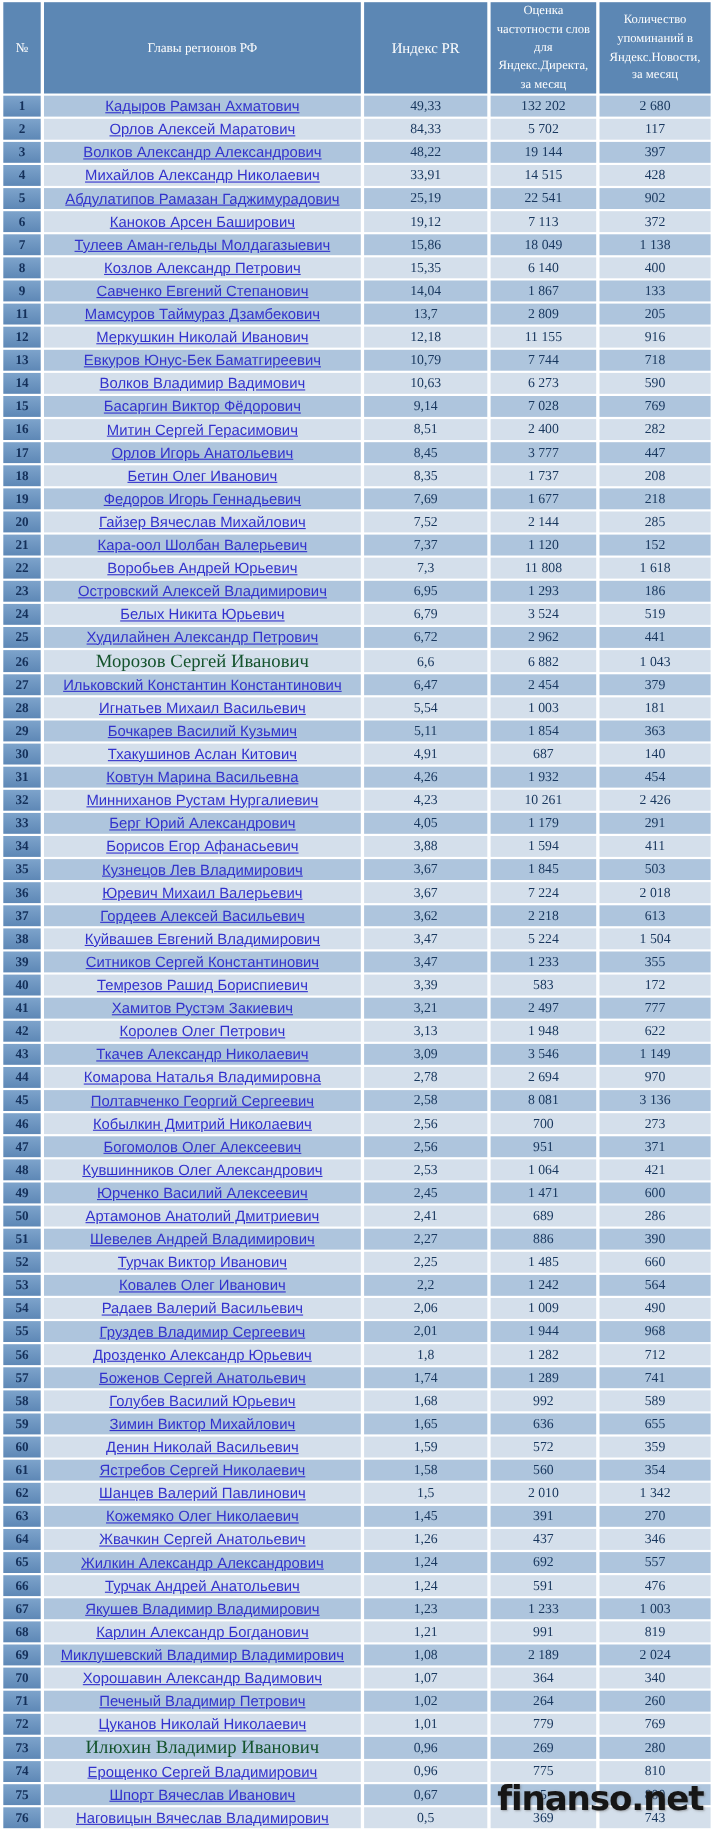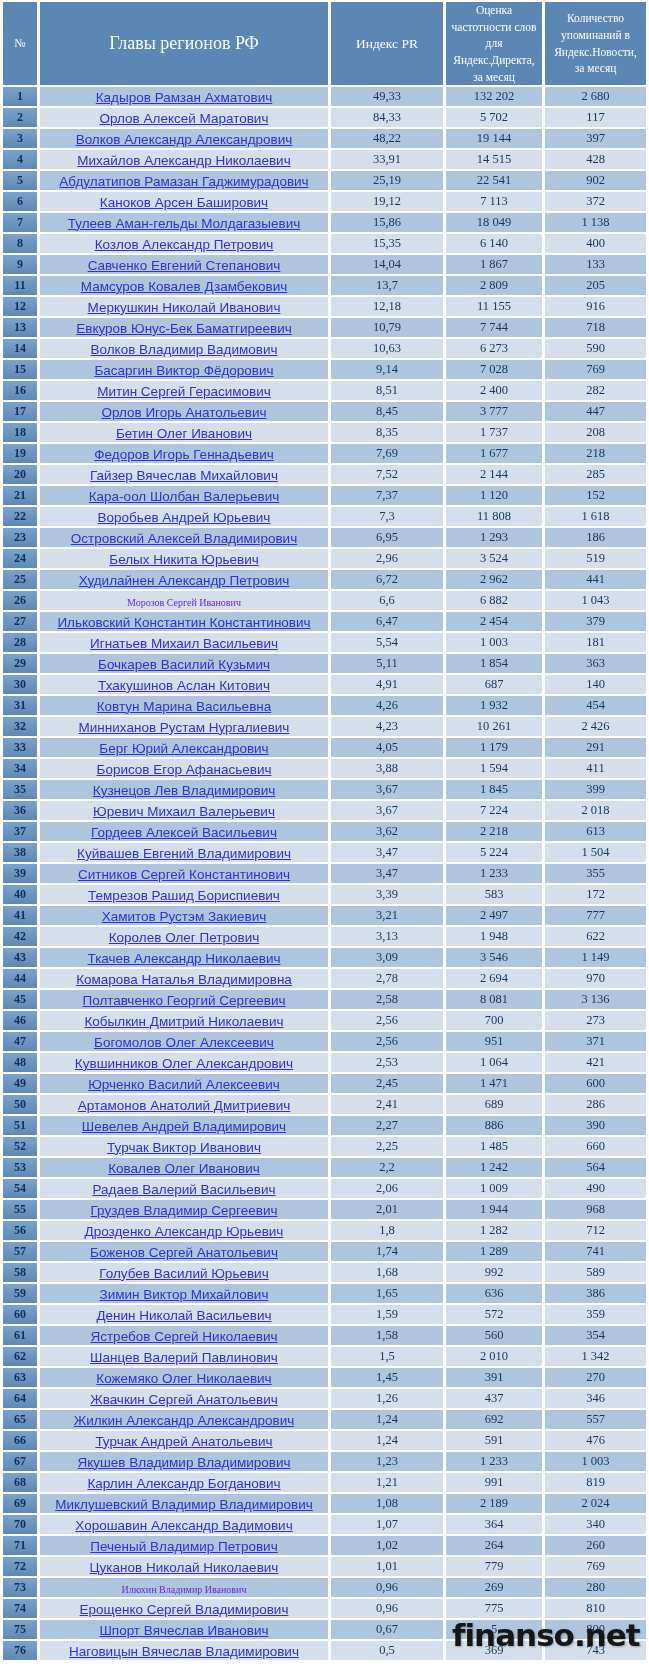--- a/index.html
+++ b/index.html
@@ -2,31 +2,31 @@
 <html><head>
 <meta charset="utf-8">
 <style>
   html,body{margin:0;padding:0}
   body{width:649px;background:#ffffff;font-family:"Liberation Sans",sans-serif}
   .wrap{position:relative;width:649px;overflow:hidden}
   table{border-collapse:separate;border-spacing:3px 2px;width:649px;table-layout:fixed}
   th{background:#5c87b4;color:#fdfdfd;font-family:"Liberation Serif",serif;font-weight:normal;
      vertical-align:middle;text-align:center;height:70px;padding:0 4px}
   .h-rank{font-size:12px}
-  .h-name{font-size:18px}
+  .h-name{font-size:12px}
   .h-pr{font-size:13.5px}
   .h-freq,.h-news{font-size:11.5px;line-height:1.45}
   td{height:19px;text-align:center;vertical-align:middle;overflow:hidden;white-space:nowrap;padding:0}
   td.rank{background:linear-gradient(180deg,#7da3cb,#5e88b6);color:#14305a;
           font-family:"Liberation Serif",serif;font-weight:bold;font-size:12px}
   tr.odd td.data{background:#aec5dd}
   tr.even td.data{background:#d4dfeb}
   td.val{color:#17365d;font-family:"Liberation Serif",serif;font-size:12.5px}
   td.name a{color:#3232cd;text-decoration:underline;font-size:13.5px}
-  td.name .plain{color:#6d28d9;font-family:"Liberation Serif",serif;font-size:10px}
+  td.name .plain{color:#14532d;font-family:"Liberation Serif",serif;font-size:17px}
   .watermark{position:absolute;left:452px;top:1620px;z-index:5;
              font-family:"DejaVu Sans",sans-serif;font-weight:bold;font-size:31px;
              color:#161616;letter-spacing:-1px;line-height:1;
              text-shadow:1px 1px 2px rgba(110,110,110,.55)}
 </style>
 </head>
 <body>
 
 <div class="wrap">
   <table>
@@ -105,21 +105,21 @@
         </tr>
         <tr class="odd">
           <td class="rank">9</td>
           <td class="name data"><a href="#">Савченко Евгений Степанович</a></td>
           <td class="val data">14,04</td>
           <td class="val data">1 867</td>
           <td class="val data">133</td>
         </tr>
         <tr class="odd">
           <td class="rank">11</td>
-          <td class="name data"><a href="#">Мамсуров Ковалев Дзамбекович</a></td>
+          <td class="name data"><a href="#">Мамсуров Таймураз Дзамбекович</a></td>
           <td class="val data">13,7</td>
           <td class="val data">2 809</td>
           <td class="val data">205</td>
         </tr>
         <tr class="even">
           <td class="rank">12</td>
           <td class="name data"><a href="#">Меркушкин Николай Иванович</a></td>
           <td class="val data">12,18</td>
           <td class="val data">11 155</td>
           <td class="val data">916</td>
@@ -197,21 +197,21 @@
         <tr class="odd">
           <td class="rank">23</td>
           <td class="name data"><a href="#">Островский Алексей Владимирович</a></td>
           <td class="val data">6,95</td>
           <td class="val data">1 293</td>
           <td class="val data">186</td>
         </tr>
         <tr class="even">
           <td class="rank">24</td>
           <td class="name data"><a href="#">Белых Никита Юрьевич</a></td>
-          <td class="val data">2,96</td>
+          <td class="val data">6,79</td>
           <td class="val data">3 524</td>
           <td class="val data">519</td>
         </tr>
         <tr class="odd">
           <td class="rank">25</td>
           <td class="name data"><a href="#">Худилайнен Александр Петрович</a></td>
           <td class="val data">6,72</td>
           <td class="val data">2 962</td>
           <td class="val data">441</td>
         </tr>
@@ -276,21 +276,21 @@
           <td class="name data"><a href="#">Борисов Егор Афанасьевич</a></td>
           <td class="val data">3,88</td>
           <td class="val data">1 594</td>
           <td class="val data">411</td>
         </tr>
         <tr class="odd">
           <td class="rank">35</td>
           <td class="name data"><a href="#">Кузнецов Лев Владимирович</a></td>
           <td class="val data">3,67</td>
           <td class="val data">1 845</td>
-          <td class="val data">399</td>
+          <td class="val data">503</td>
         </tr>
         <tr class="even">
           <td class="rank">36</td>
           <td class="name data"><a href="#">Юревич Михаил Валерьевич</a></td>
           <td class="val data">3,67</td>
           <td class="val data">7 224</td>
           <td class="val data">2 018</td>
         </tr>
         <tr class="odd">
           <td class="rank">37</td>
@@ -444,21 +444,21 @@
           <td class="name data"><a href="#">Голубев Василий Юрьевич</a></td>
           <td class="val data">1,68</td>
           <td class="val data">992</td>
           <td class="val data">589</td>
         </tr>
         <tr class="odd">
           <td class="rank">59</td>
           <td class="name data"><a href="#">Зимин Виктор Михайлович</a></td>
           <td class="val data">1,65</td>
           <td class="val data">636</td>
-          <td class="val data">386</td>
+          <td class="val data">655</td>
         </tr>
         <tr class="even">
           <td class="rank">60</td>
           <td class="name data"><a href="#">Денин Николай Васильевич</a></td>
           <td class="val data">1,59</td>
           <td class="val data">572</td>
           <td class="val data">359</td>
         </tr>
         <tr class="odd">
           <td class="rank">61</td>

